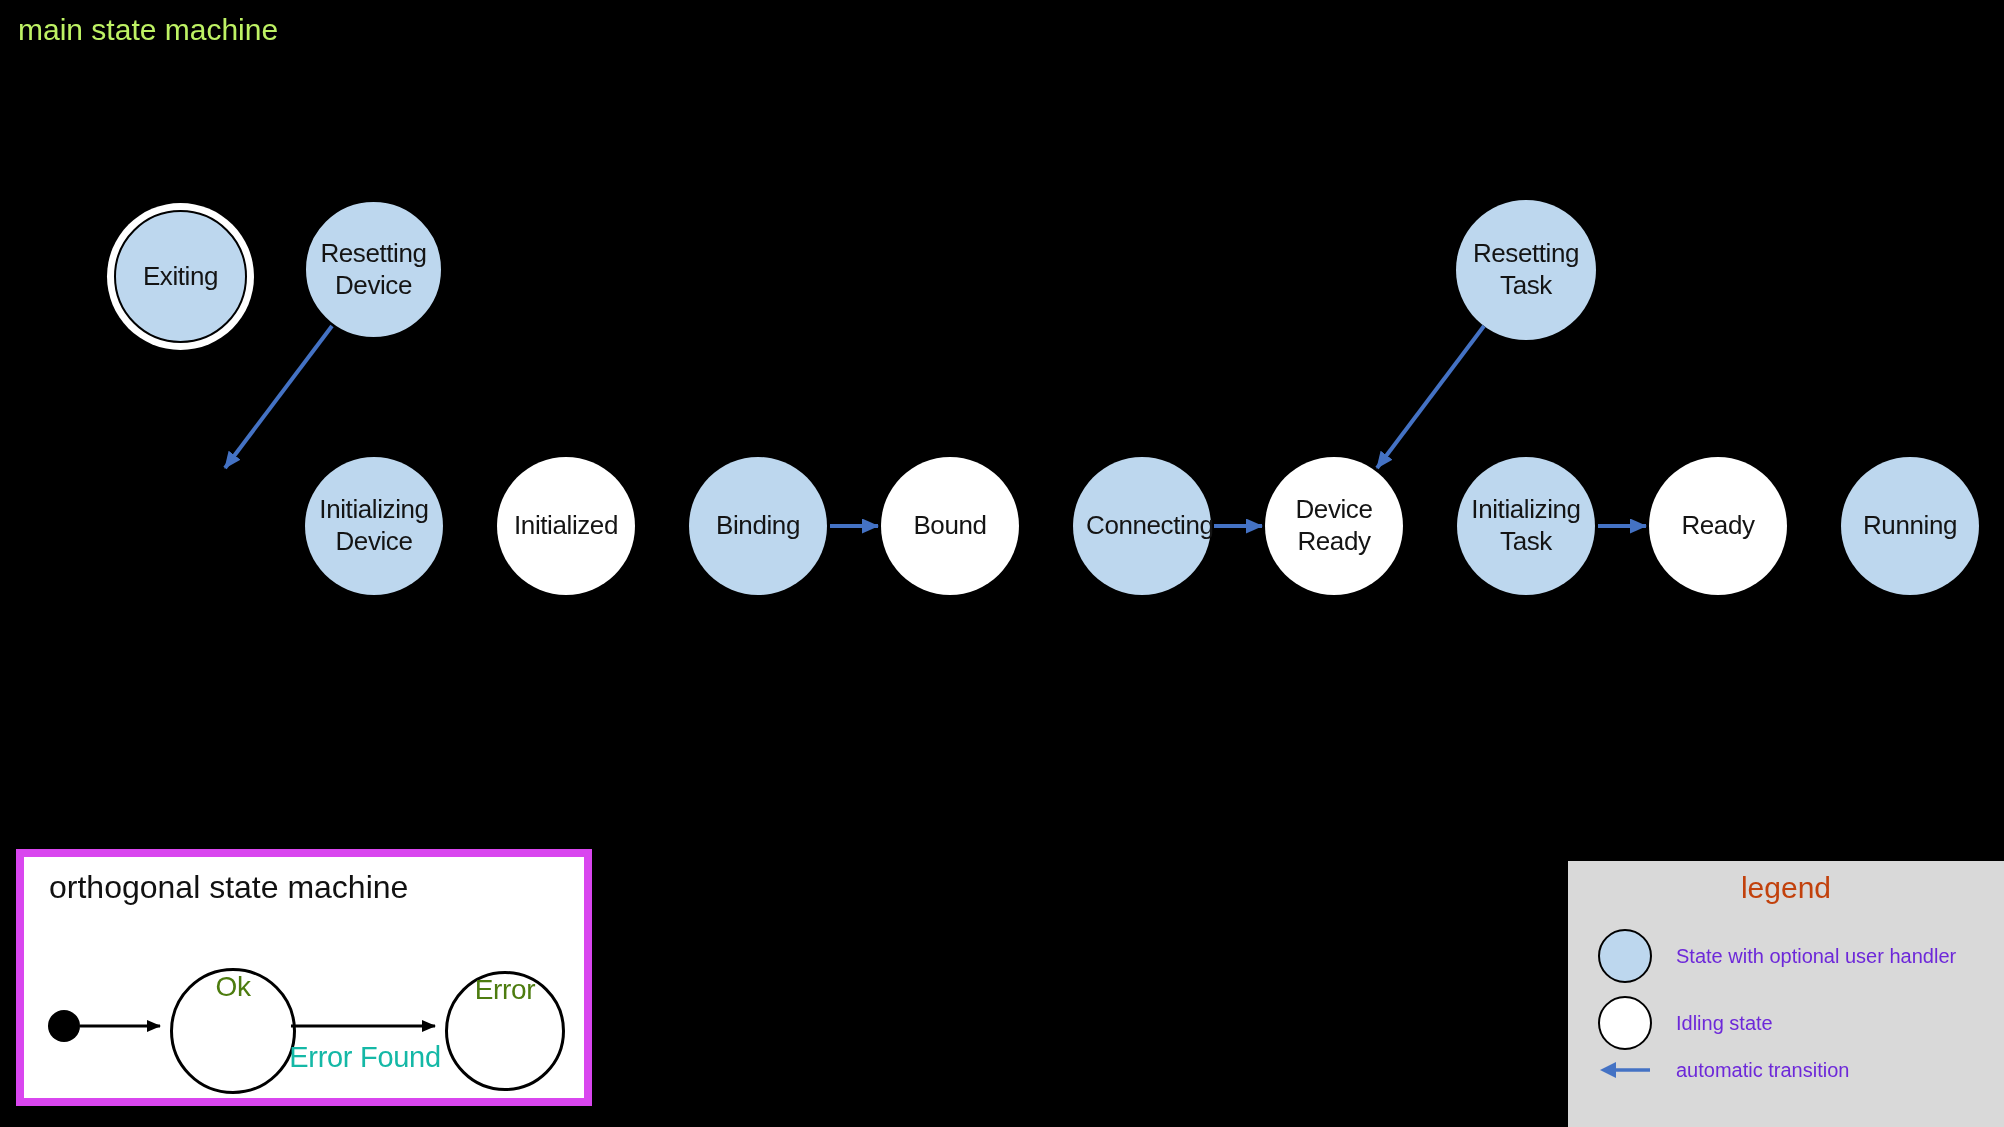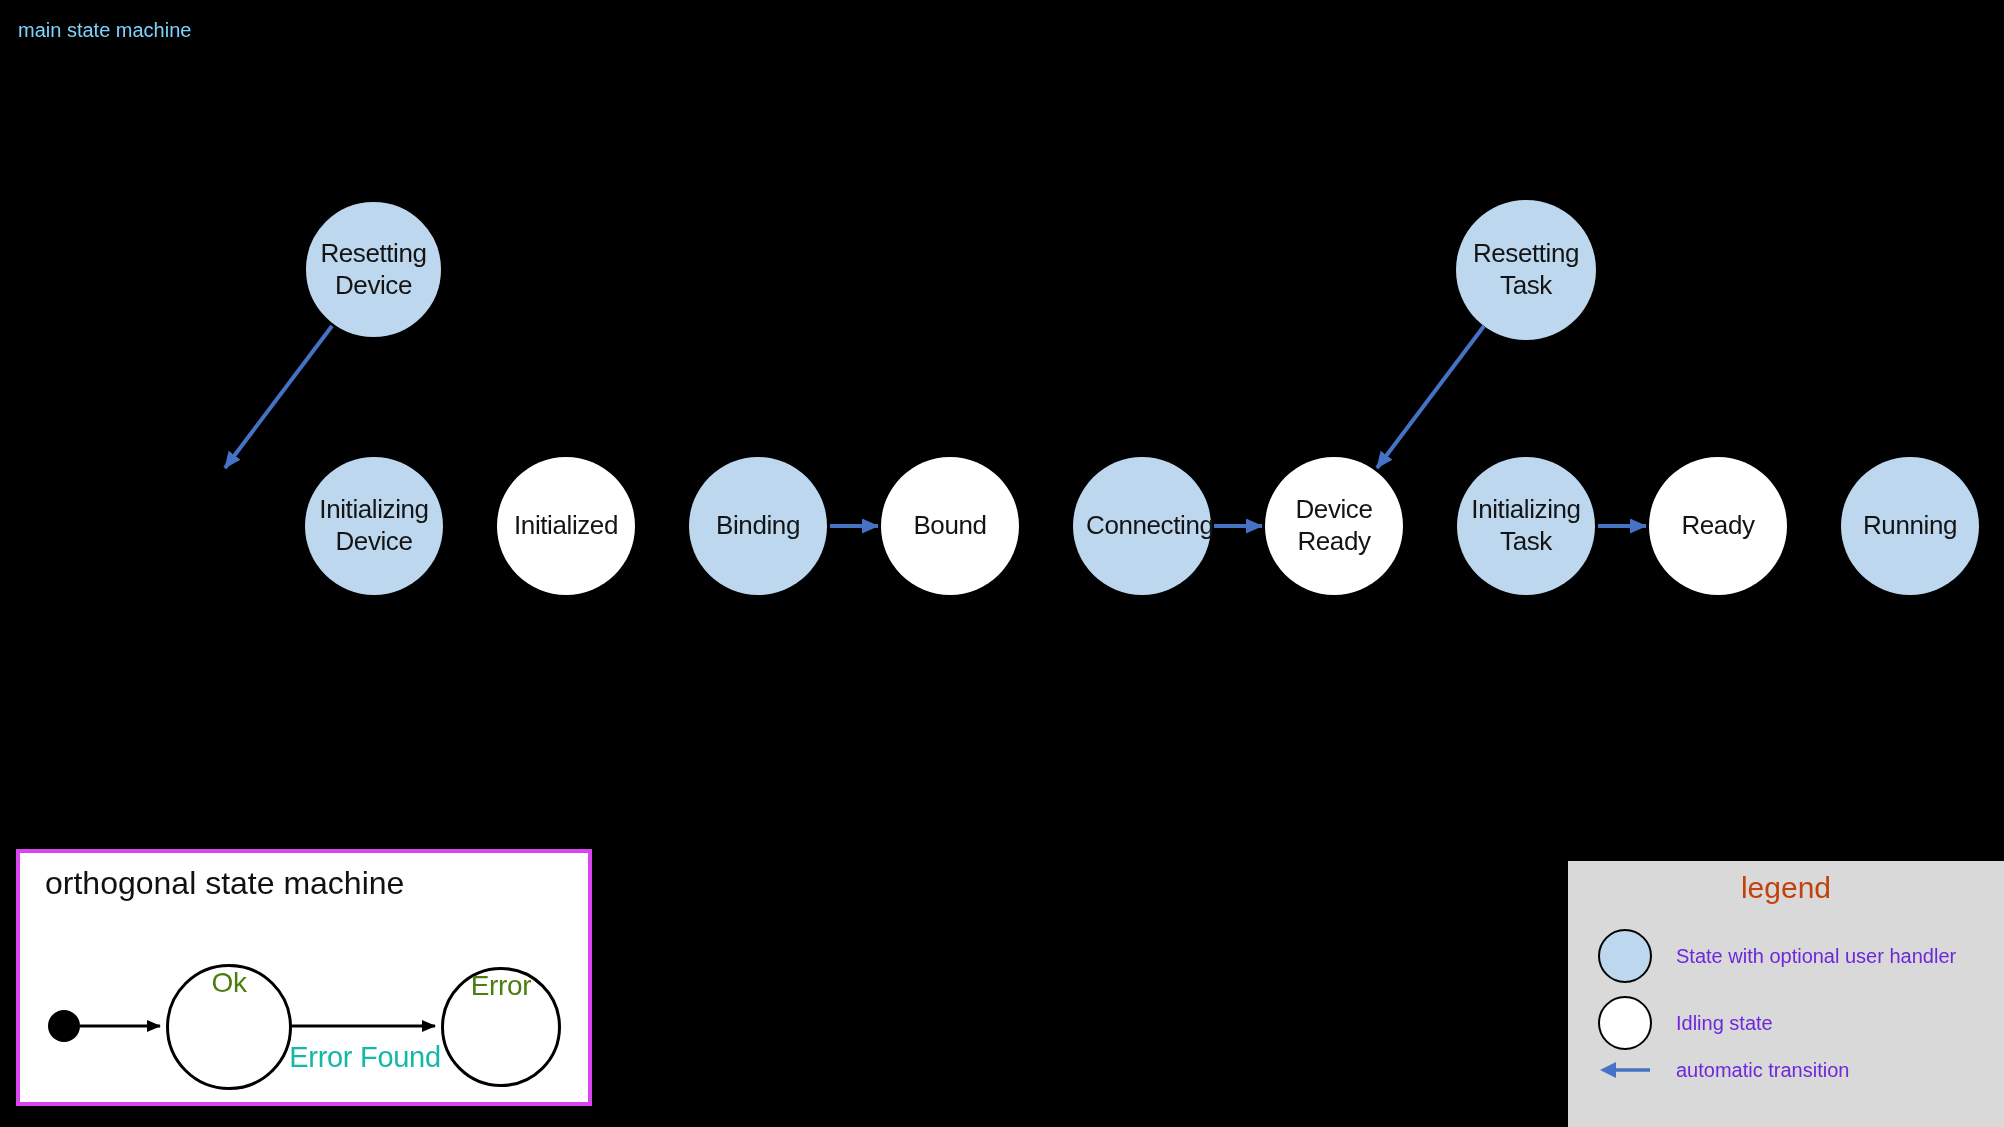--- a/index.html
+++ b/index.html
@@ -5,21 +5,21 @@
   html,body { margin:0; padding:0; background:#000; }
   .stage {
     position:relative;
     width:2004px; height:1127px;
     background:#000000;
     font-family:"Liberation Sans", sans-serif;
     overflow:hidden;
   }
   .diagram-title {
     position:absolute; left:18px; top:8px;
-    color:#7dd3fc; font-size:20px; line-height:44px;
+    color:#bef264; font-size:30px; line-height:44px;
     white-space:nowrap;
   }
   
   .state {
     position:absolute;
     border-radius:50%;
     display:flex; align-items:center; justify-content:center;
     text-align:center;
     color:#141414;
     font-size:26px; line-height:1.22; letter-spacing:-0.4px;
@@ -30,21 +30,21 @@
   .bordered { border:2.5px solid #000000; }
   .final {
     border:2.5px solid #000000;
     box-shadow:0 0 0 7px #ffffff;
   }
   
   .ortho-box {
     position:absolute; left:16px; top:849px;
     width:576px; height:257px;
     background:#ffffff;
-    border:4px solid #d946ef;
+    border:8px solid #d946ef;
     box-sizing:border-box;
   }
   .ortho-title {
     position:absolute; left:25px; top:12px;
     color:#111111; font-size:32px; white-space:nowrap;
   }
   .ortho-state {
     position:absolute;
     border-radius:50%;
     background:#ffffff;
@@ -93,20 +93,23 @@
     pointer-events:none;
   }
 </style>
 </head>
 <body>
 
 <div class="stage">
 
   <div class="diagram-title">main state machine</div>
 
+  <div class="state final handler" style="left:114px; top:210px; width:129px; height:129px;">
+    <span class="lbl">Exiting</span>
+  </div>
 
   <div class="state handler bordered" style="left:304px; top:200px; width:135px; height:135px;">
     <span class="lbl">Resetting Device</span>
   </div>
 
   <div class="state handler" style="left:1456px; top:200px; width:140px; height:140px;">
     <span class="lbl">Resetting Task</span>
   </div>
 
 

